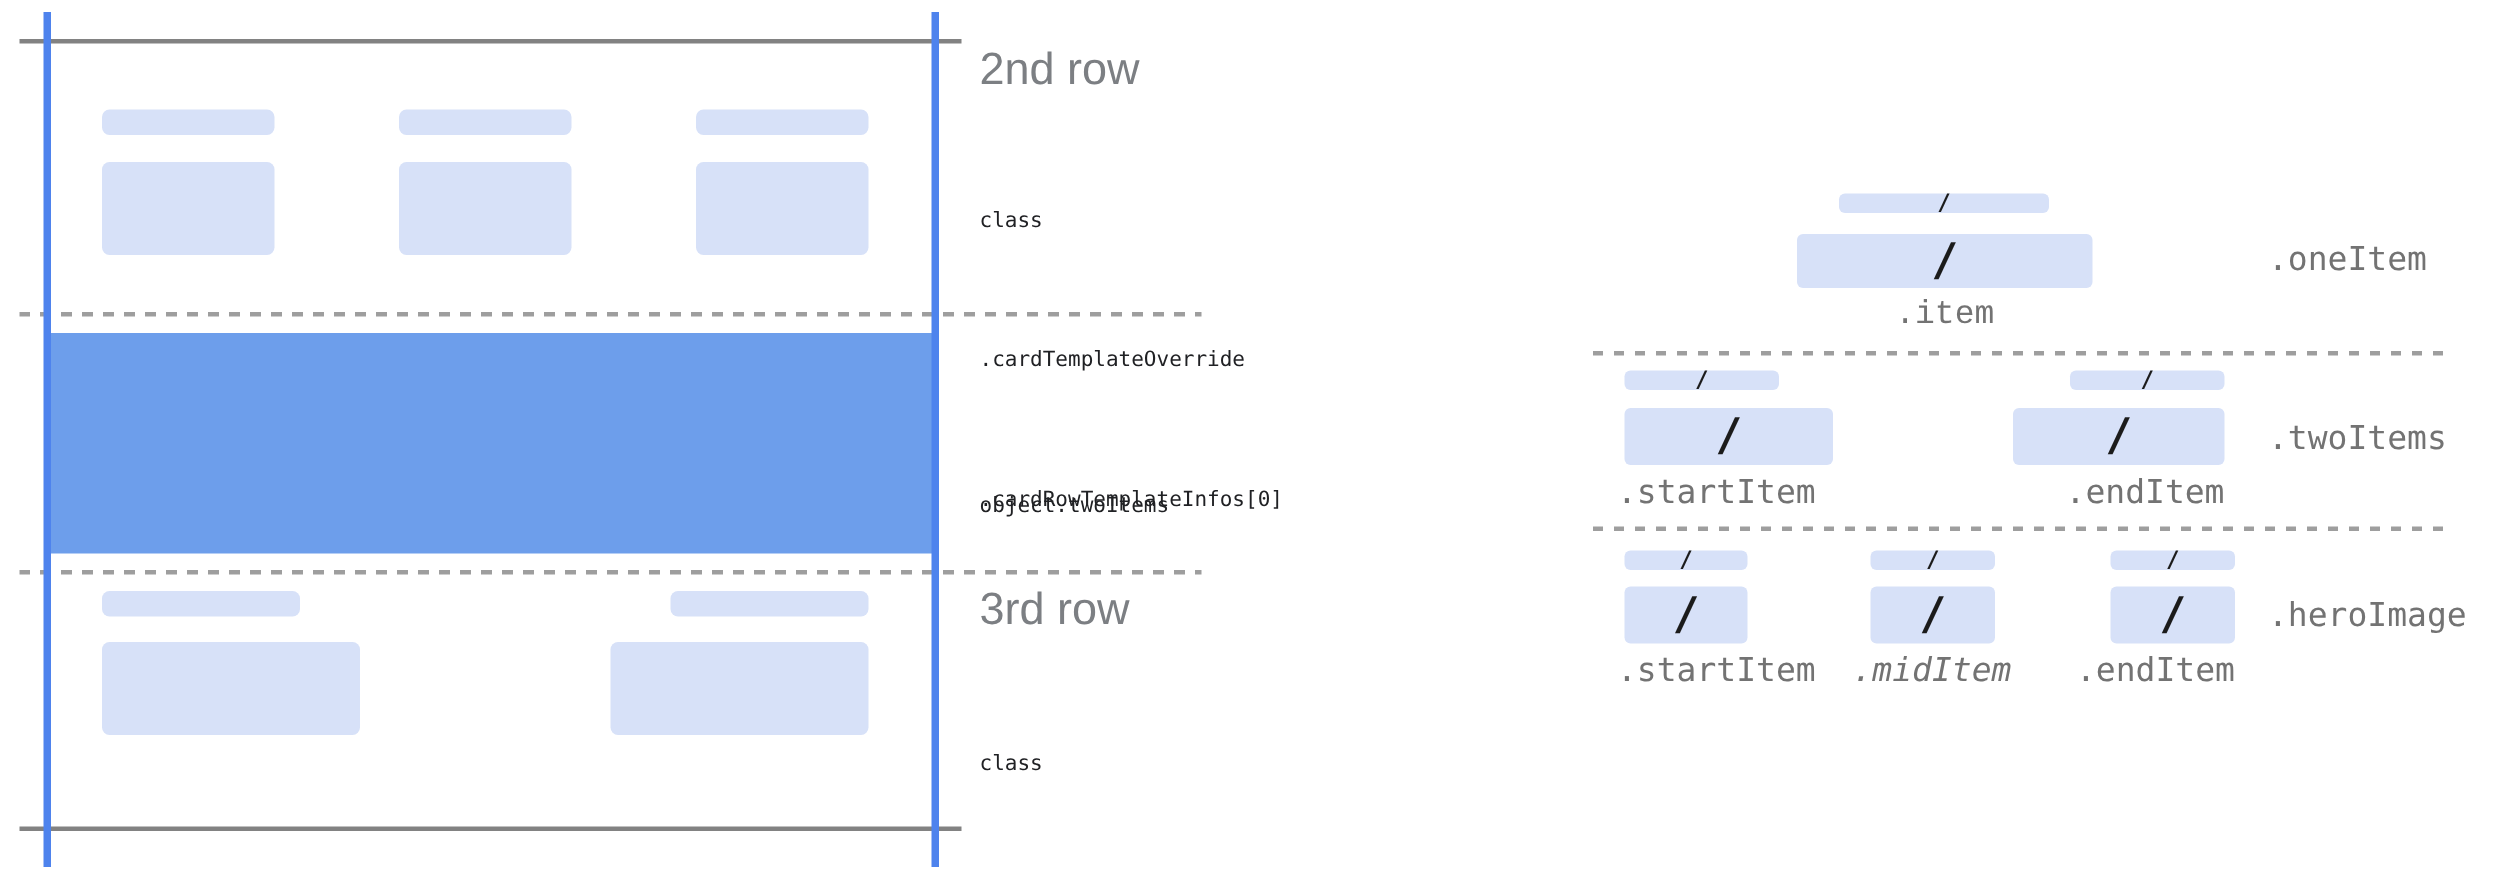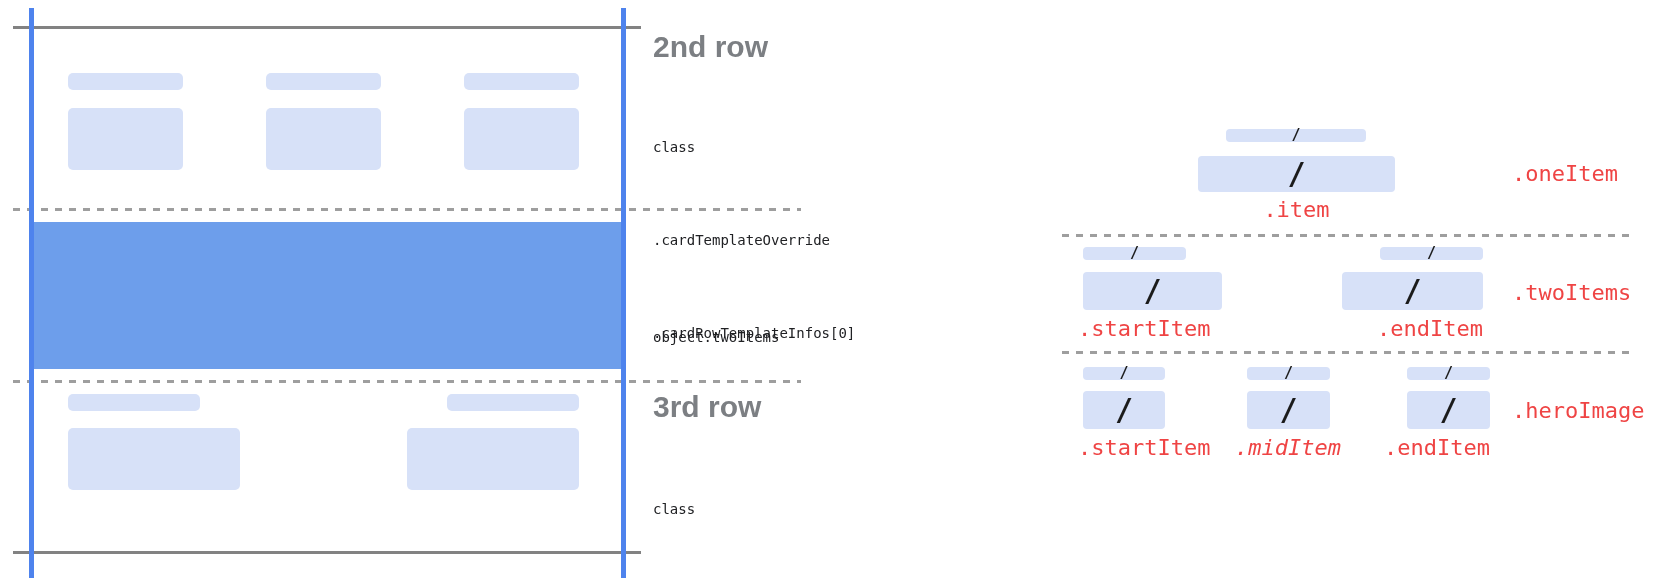--- a/index.html
+++ b/index.html
@@ -8,35 +8,35 @@
   .abs{position:absolute;}
   
   .vguide{width:5px;background:#4e83ed;}
   .hguide{height:3px;background:#828282;}
   .dashline{height:3px;
     background:repeating-linear-gradient(90deg,#9e9e9e 0 7px,transparent 7px 14px);}
   
   .blk{background:#d7e1f8;border-radius:5px;}
   .hero{background:#6d9eeb;}
   
-  .heading{font-size:30px;font-weight:bold;color:#7c7f83;line-height:34px;}
+  .heading{font-size:30px;font-weight:normal;color:#7c7f83;line-height:34px;}
   .mono{font-family:"DejaVu Sans Mono","Liberation Mono",monospace;
         font-size:14px;color:#202124;line-height:30px;white-space:pre;}
   .mono.tight{line-height:31px;}
   
   .bar-sm{height:13px;background:#d7e1f8;border-radius:4px;
           display:flex;align-items:center;justify-content:center;}
   .bar-lg{height:36px;background:#d7e1f8;border-radius:4px;
           display:flex;align-items:center;justify-content:center;}
   .slash{font-family:"DejaVu Sans Mono","Liberation Mono",monospace;
          font-weight:bold;color:#1b1b1b;line-height:1;}
   .slash.sm{font-size:15px;}
   .slash.lg{font-size:30px;}
   .lbl{font-family:"DejaVu Sans Mono","Liberation Mono",monospace;
-       font-size:22px;color:#ef4444;line-height:24px;white-space:pre;}
+       font-size:22px;color:#737373;line-height:24px;white-space:pre;}
   .center{text-align:center;}
   .right{text-align:right;}
 </style>
 </head>
 <body>
 
 <div id="canvas">
 
   <div class="abs dashline" style="left:13px;top:208px;width:788px;"></div>
   <div class="abs dashline" style="left:13px;top:380px;width:788px;"></div>
@@ -78,21 +78,21 @@
     
     
   </div>
 
   <div class="abs bar-sm" style="left:1226px;top:129px;width:140px;">
     <span class="slash sm">/</span>
   </div>
   <div class="abs bar-lg" style="left:1198px;top:156px;width:197px;">
     <span class="slash lg">/</span>
   </div>
-  <div class="abs lbl center" style="left:1198px;top:198px;width:197px;">.item</div>
+  <div class="abs lbl center" style="left:1198px;top:198px;width:197px;font-family:Liberation Mono, monospace;">.item</div>
   <div class="abs lbl" style="left:1512px;top:162px;">.oneItem</div>
 
   <div class="abs dashline" style="left:1062px;top:234px;width:571px;"></div>
 
   <div class="abs bar-sm" style="left:1083px;top:247px;width:103px;">
     <span class="slash sm">/</span>
   </div>
   <div class="abs bar-lg" style="left:1083px;top:272px;width:139px;height:38px;">
     <span class="slash lg">/</span>
   </div>

